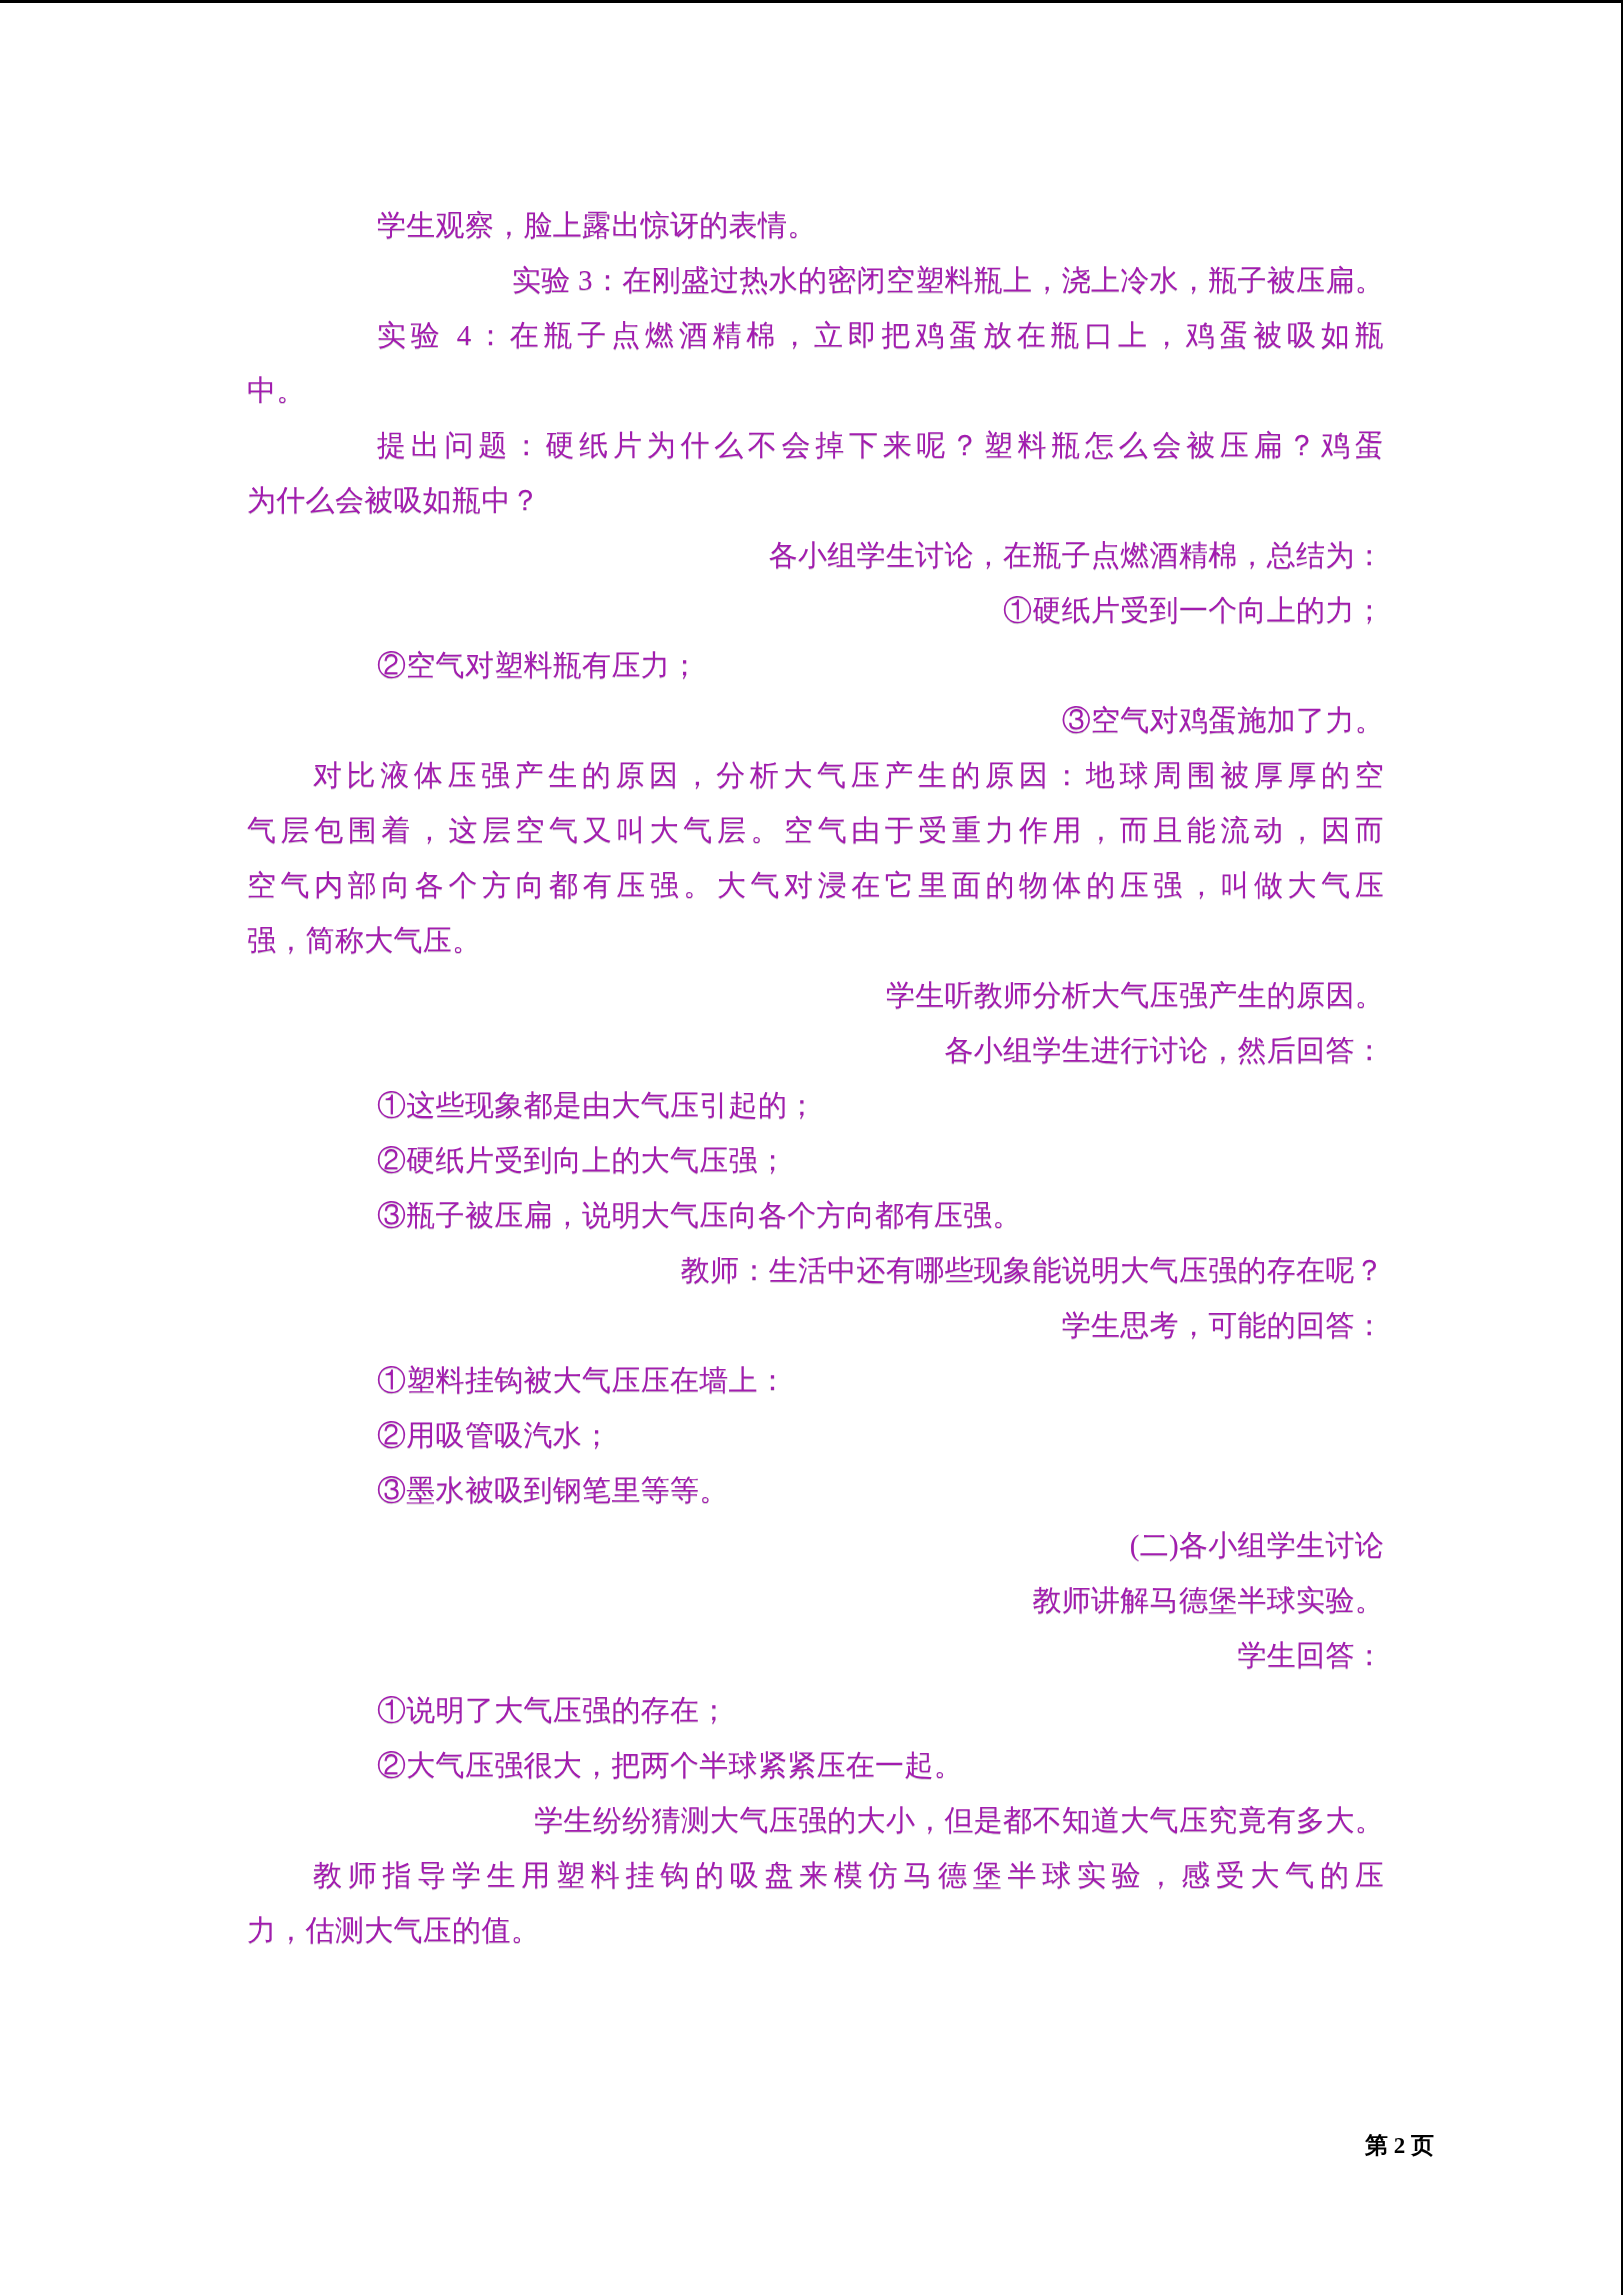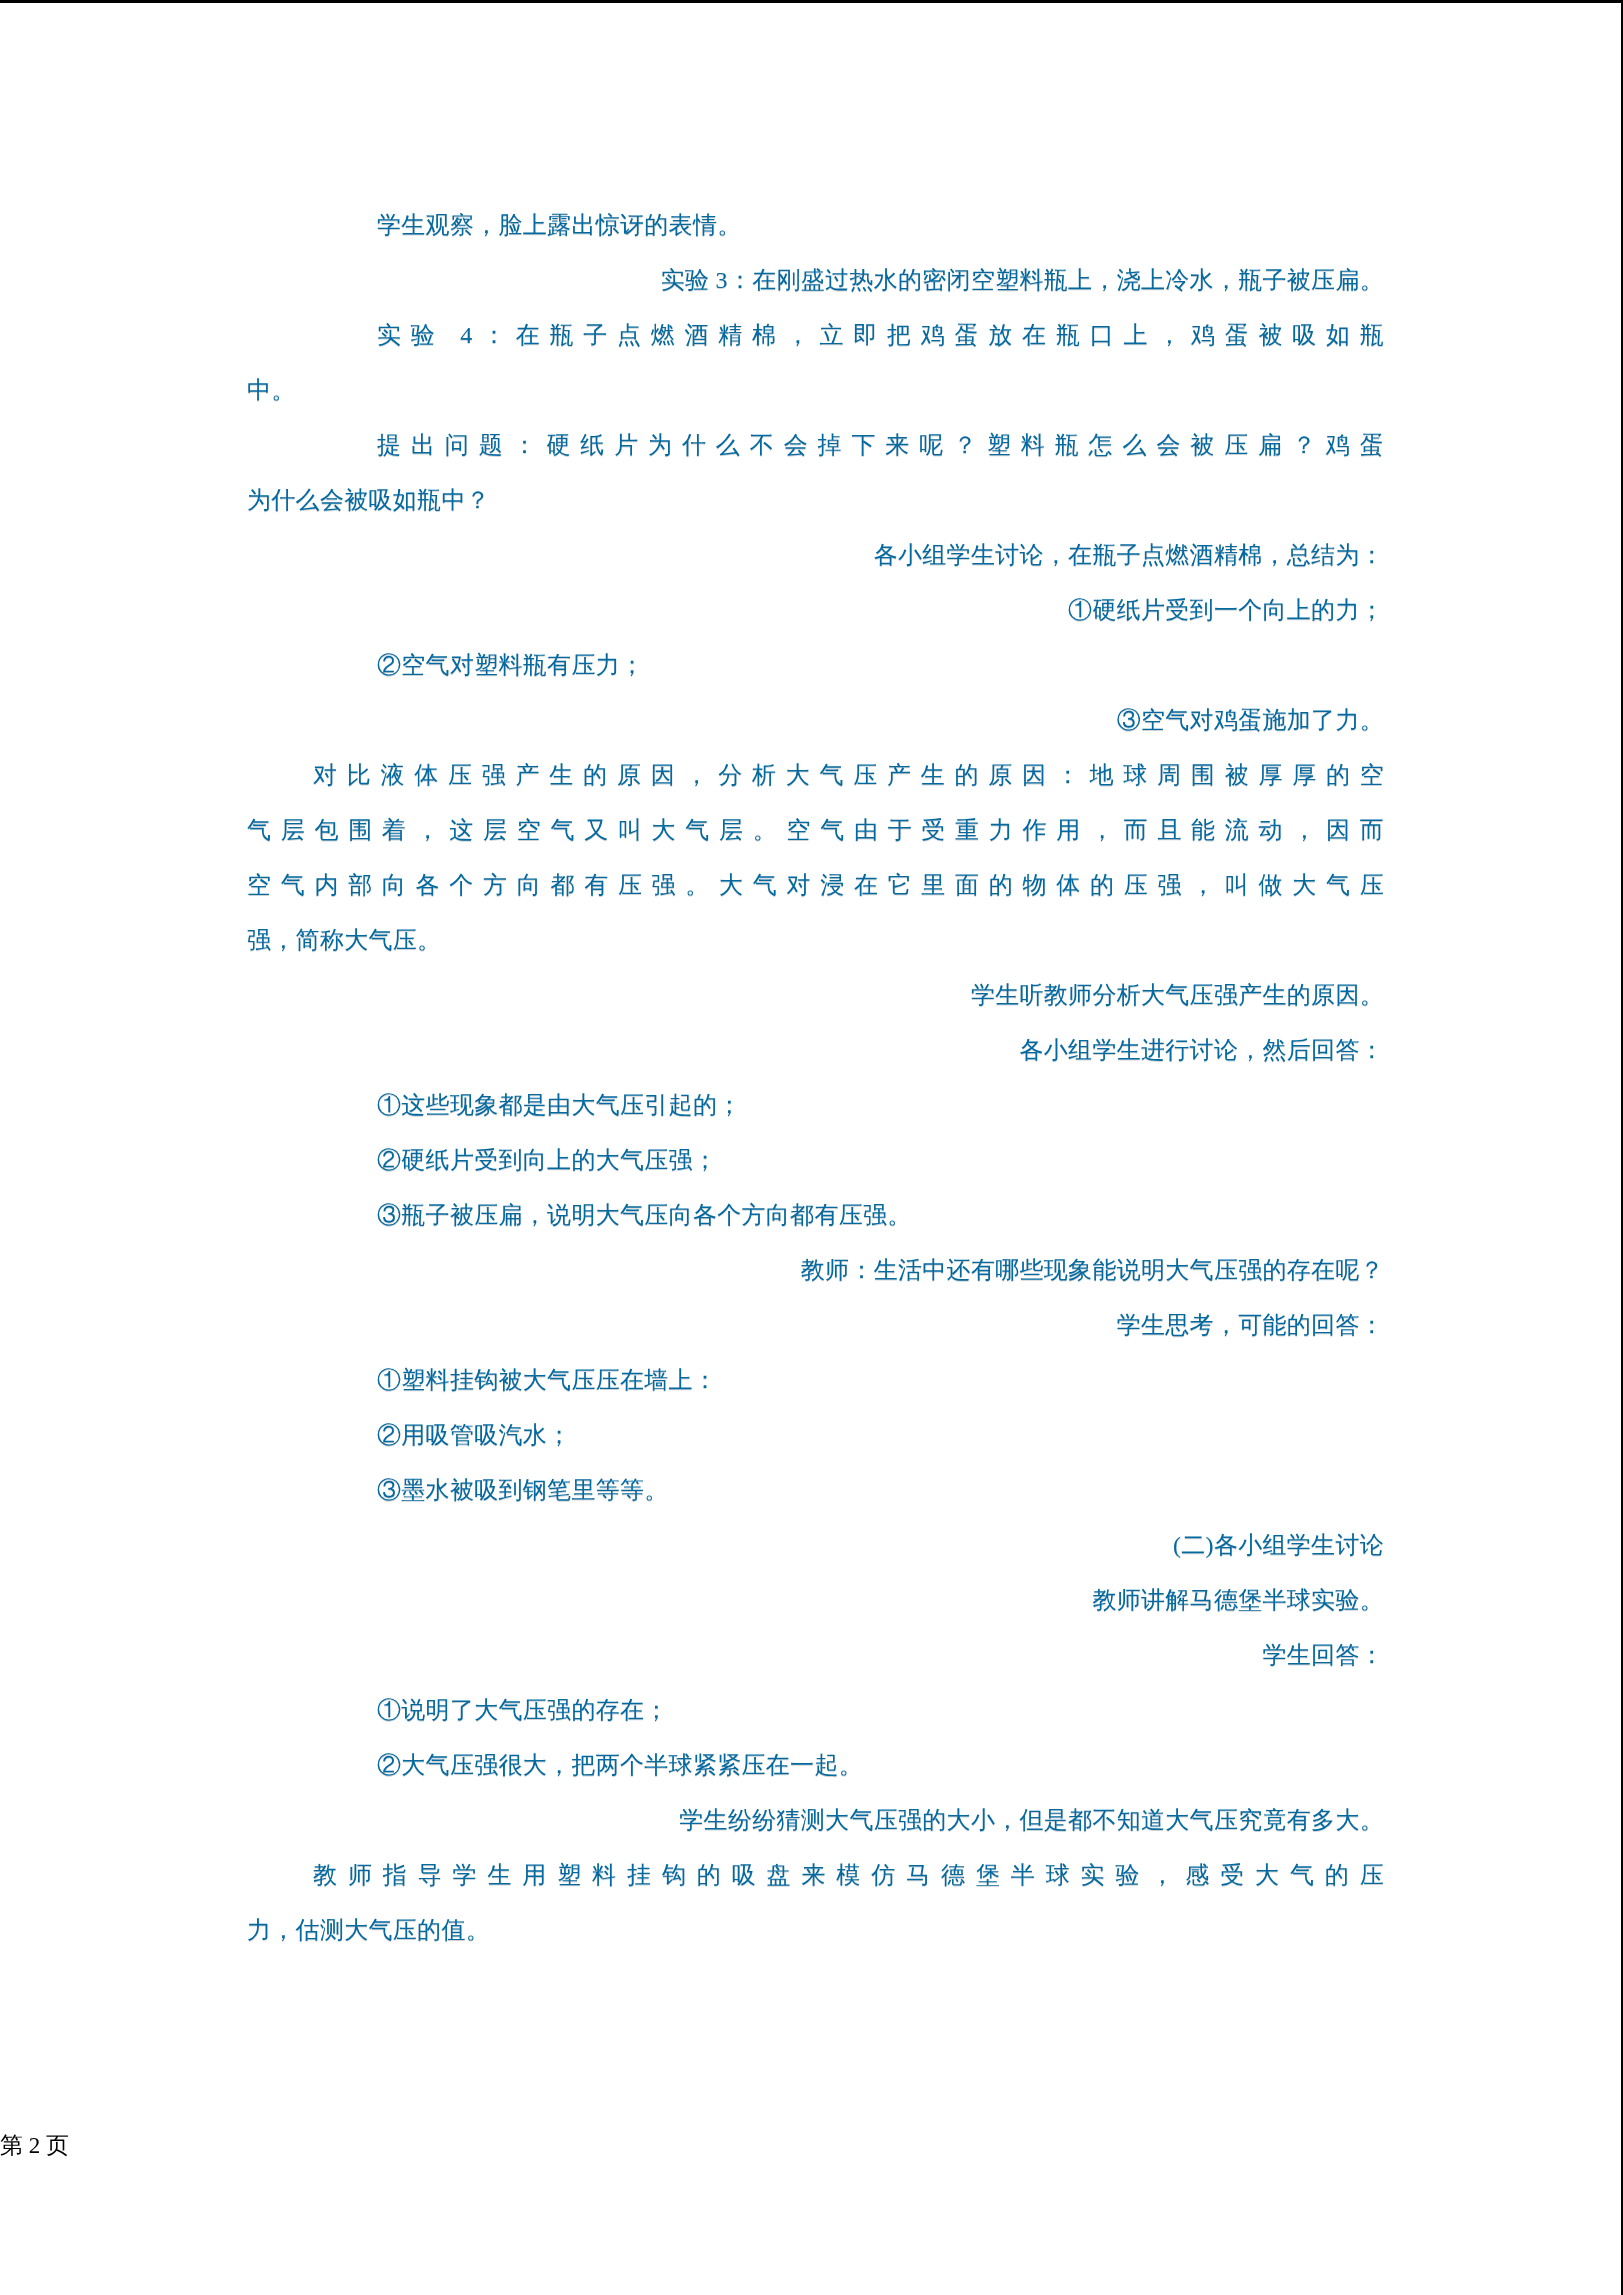--- a/index.html
+++ b/index.html
@@ -38,42 +38,43 @@
   }
   .text-block {
     position: absolute;
     left: 247px;
     top: 198px;
     width: 1137px;
   }
   .line {
     height: 55px;
     line-height: 55px;
-    font-size: 24px;
+    font-size: 29px;
     letter-spacing: 0.3px;
-    color: #0369a1;
+    color: #a21caf;
     text-shadow: 0 1.4px 0 rgba(0,0,0,0.18);
     white-space: nowrap;
   }
   .line.indent-0 { padding-left: 0; }
   .line.indent-1 { padding-left: 66px; text-align: right; }
   .line.indent-2 { padding-left: 130px; }
   .line.fill {
     white-space: normal;
     text-align: justify;
     text-align-last: justify;
   }
   .footer {
     position: absolute;
     left: 0;
     top: 2131px;
     width: 1434px;
     height: 29px;
     line-height: 29px;
-    text-align: left;
+    text-align: right;
+    font-weight: bold;
   }
   .footer span {
     font-size: 23px;
     color: #000000;
   }
 </style>
 </head>
 <body>
 
 <div class="page">

